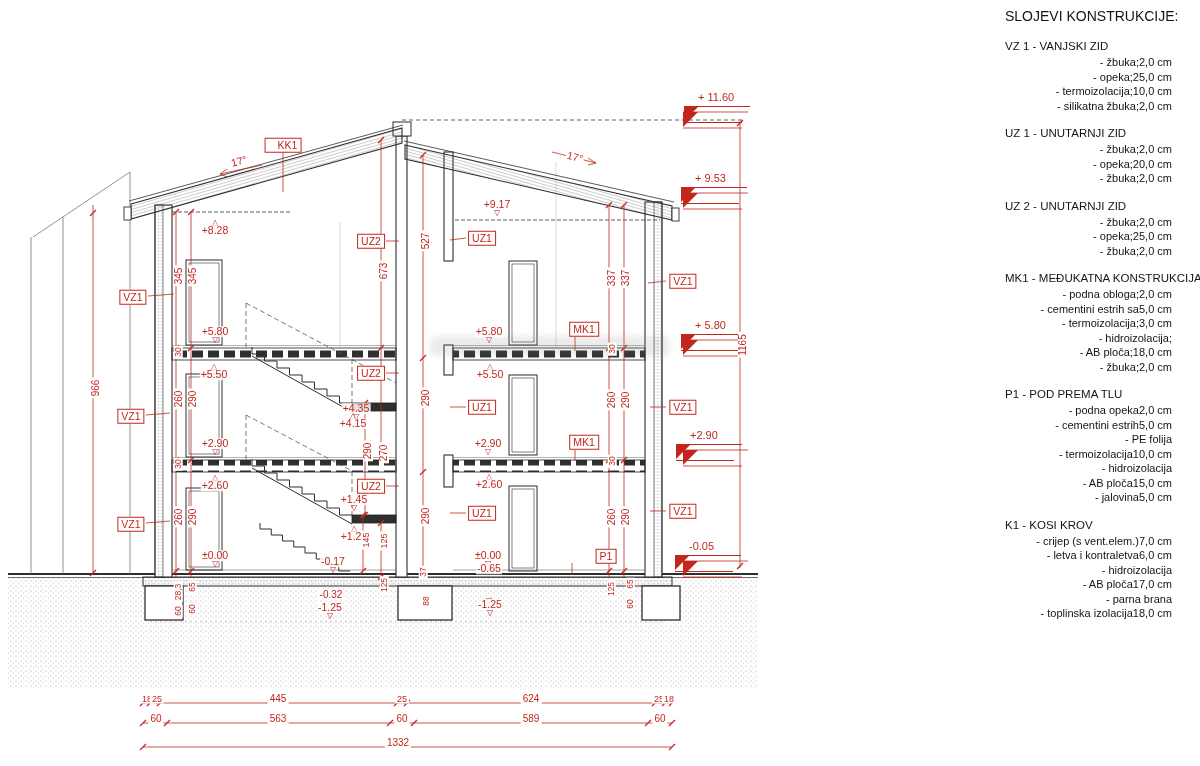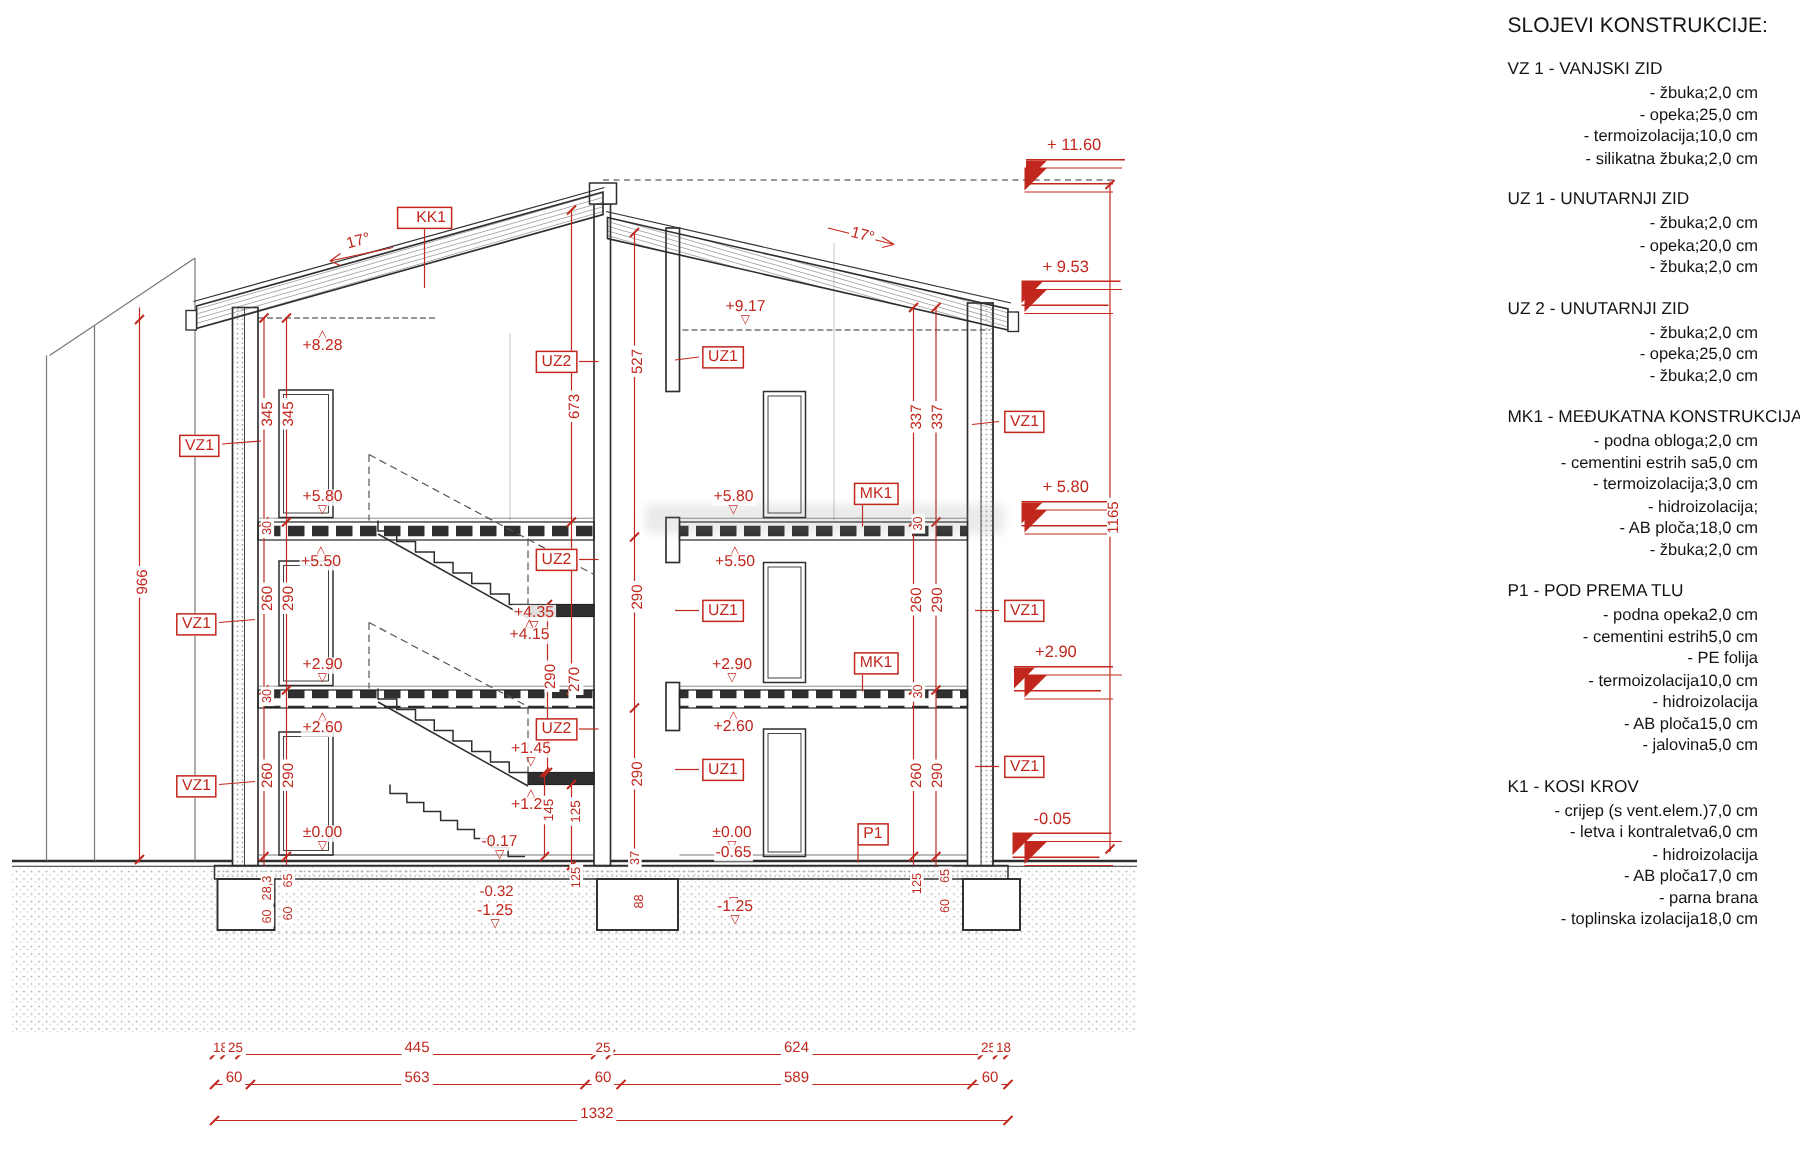--- a/index.html
+++ b/index.html
@@ -282,21 +282,21 @@
       <span class="ann box" style="left: 371px; top: 373px;">UZ2</span>
       <span class="ann box" style="left: 371px; top: 486px;">UZ2</span>
       <span class="ann box" style="left: 482px; top: 238px;">UZ1</span>
       <span class="ann box" style="left: 482px; top: 407px;">UZ1</span>
       <span class="ann box" style="left: 482px; top: 513px;">UZ1</span>
       <span class="ann box" style="left: 683px; top: 281px;">VZ1</span>
       <span class="ann box" style="left: 683px; top: 407px;">VZ1</span>
       <span class="ann box" style="left: 683px; top: 511px;">VZ1</span>
       <span class="ann box" style="left: 584px; top: 329px;">MK1</span>
       <span class="ann box" style="left: 584px; top: 442px;">MK1</span>
-      <span class="ann box" style="left: 582px; top: 556px;">P1</span>
+      <span class="ann box" style="left: 606px; top: 556px;">P1</span>
       <span class="ann ed" style="left: 497px; top: 207px;">
         <span class="et">+9.17</span>
         <span class="eg">▽</span>
       </span>
       <span class="ann eu" style="left: 215px; top: 228px;">
         <span class="eg">△</span>
         <span class="et">+8.28</span>
       </span>
       <span class="ann ed" style="left: 215px; top: 334px;">
         <span class="et">+5.80</span>

